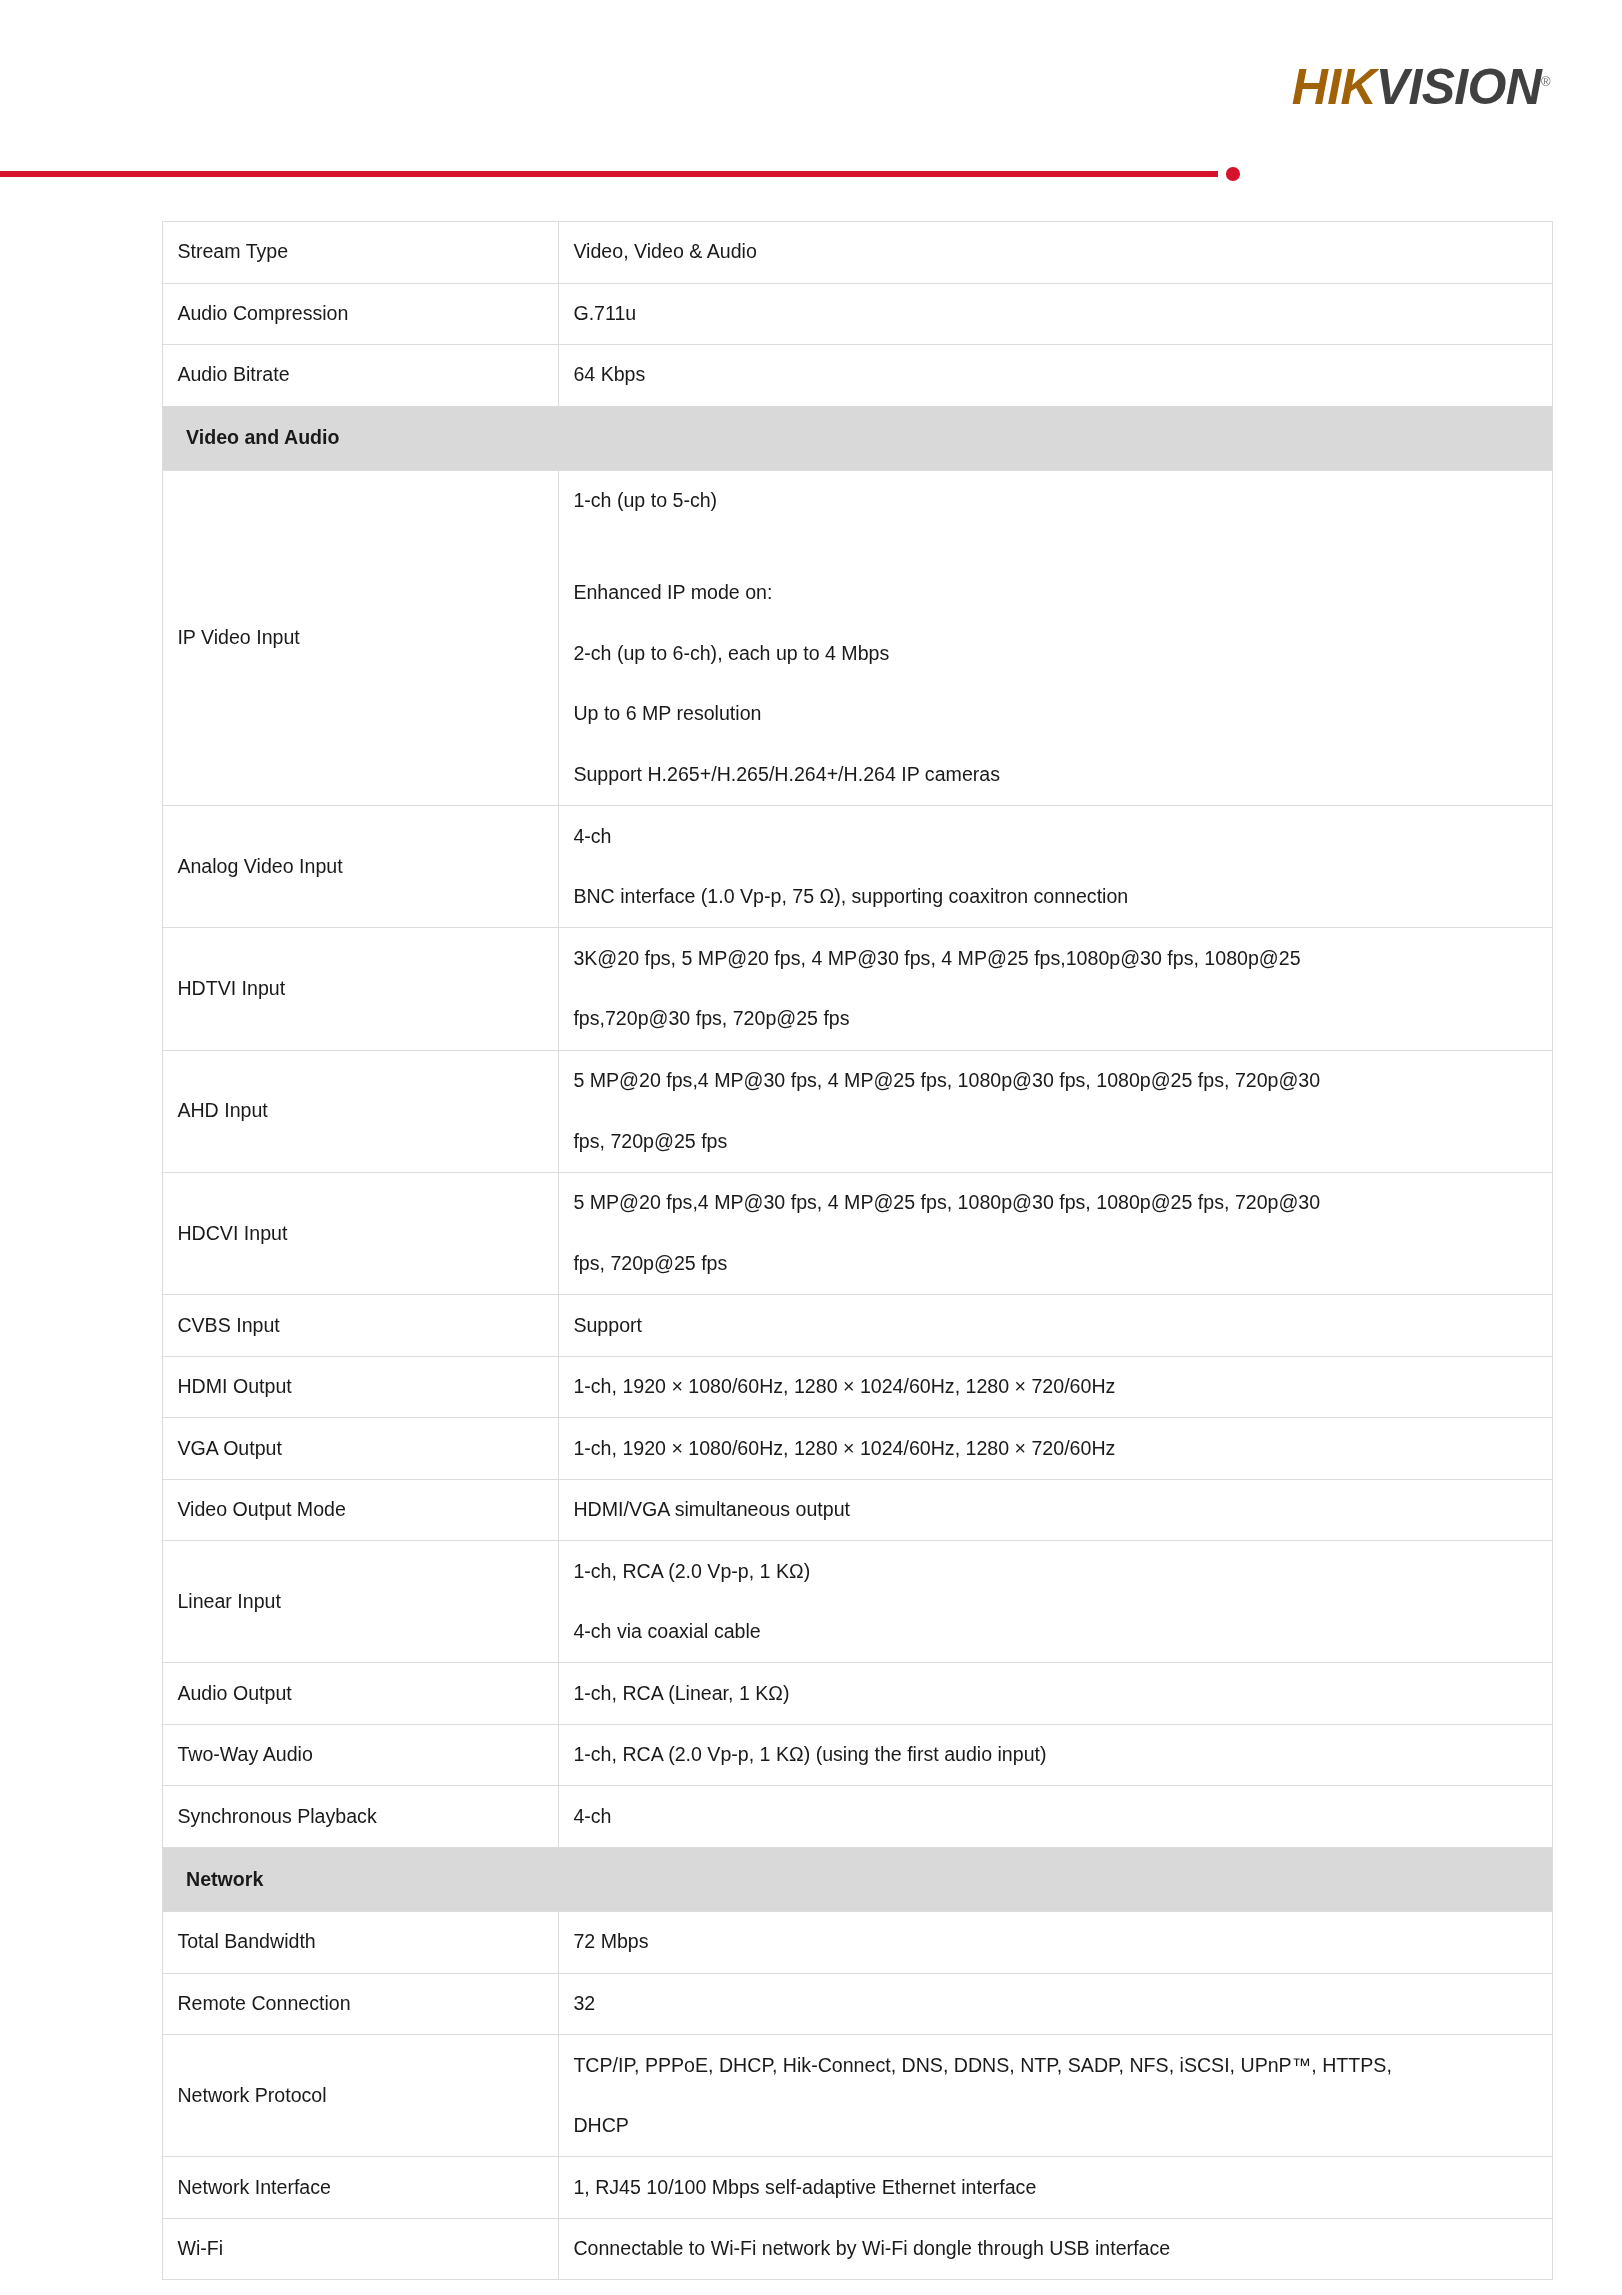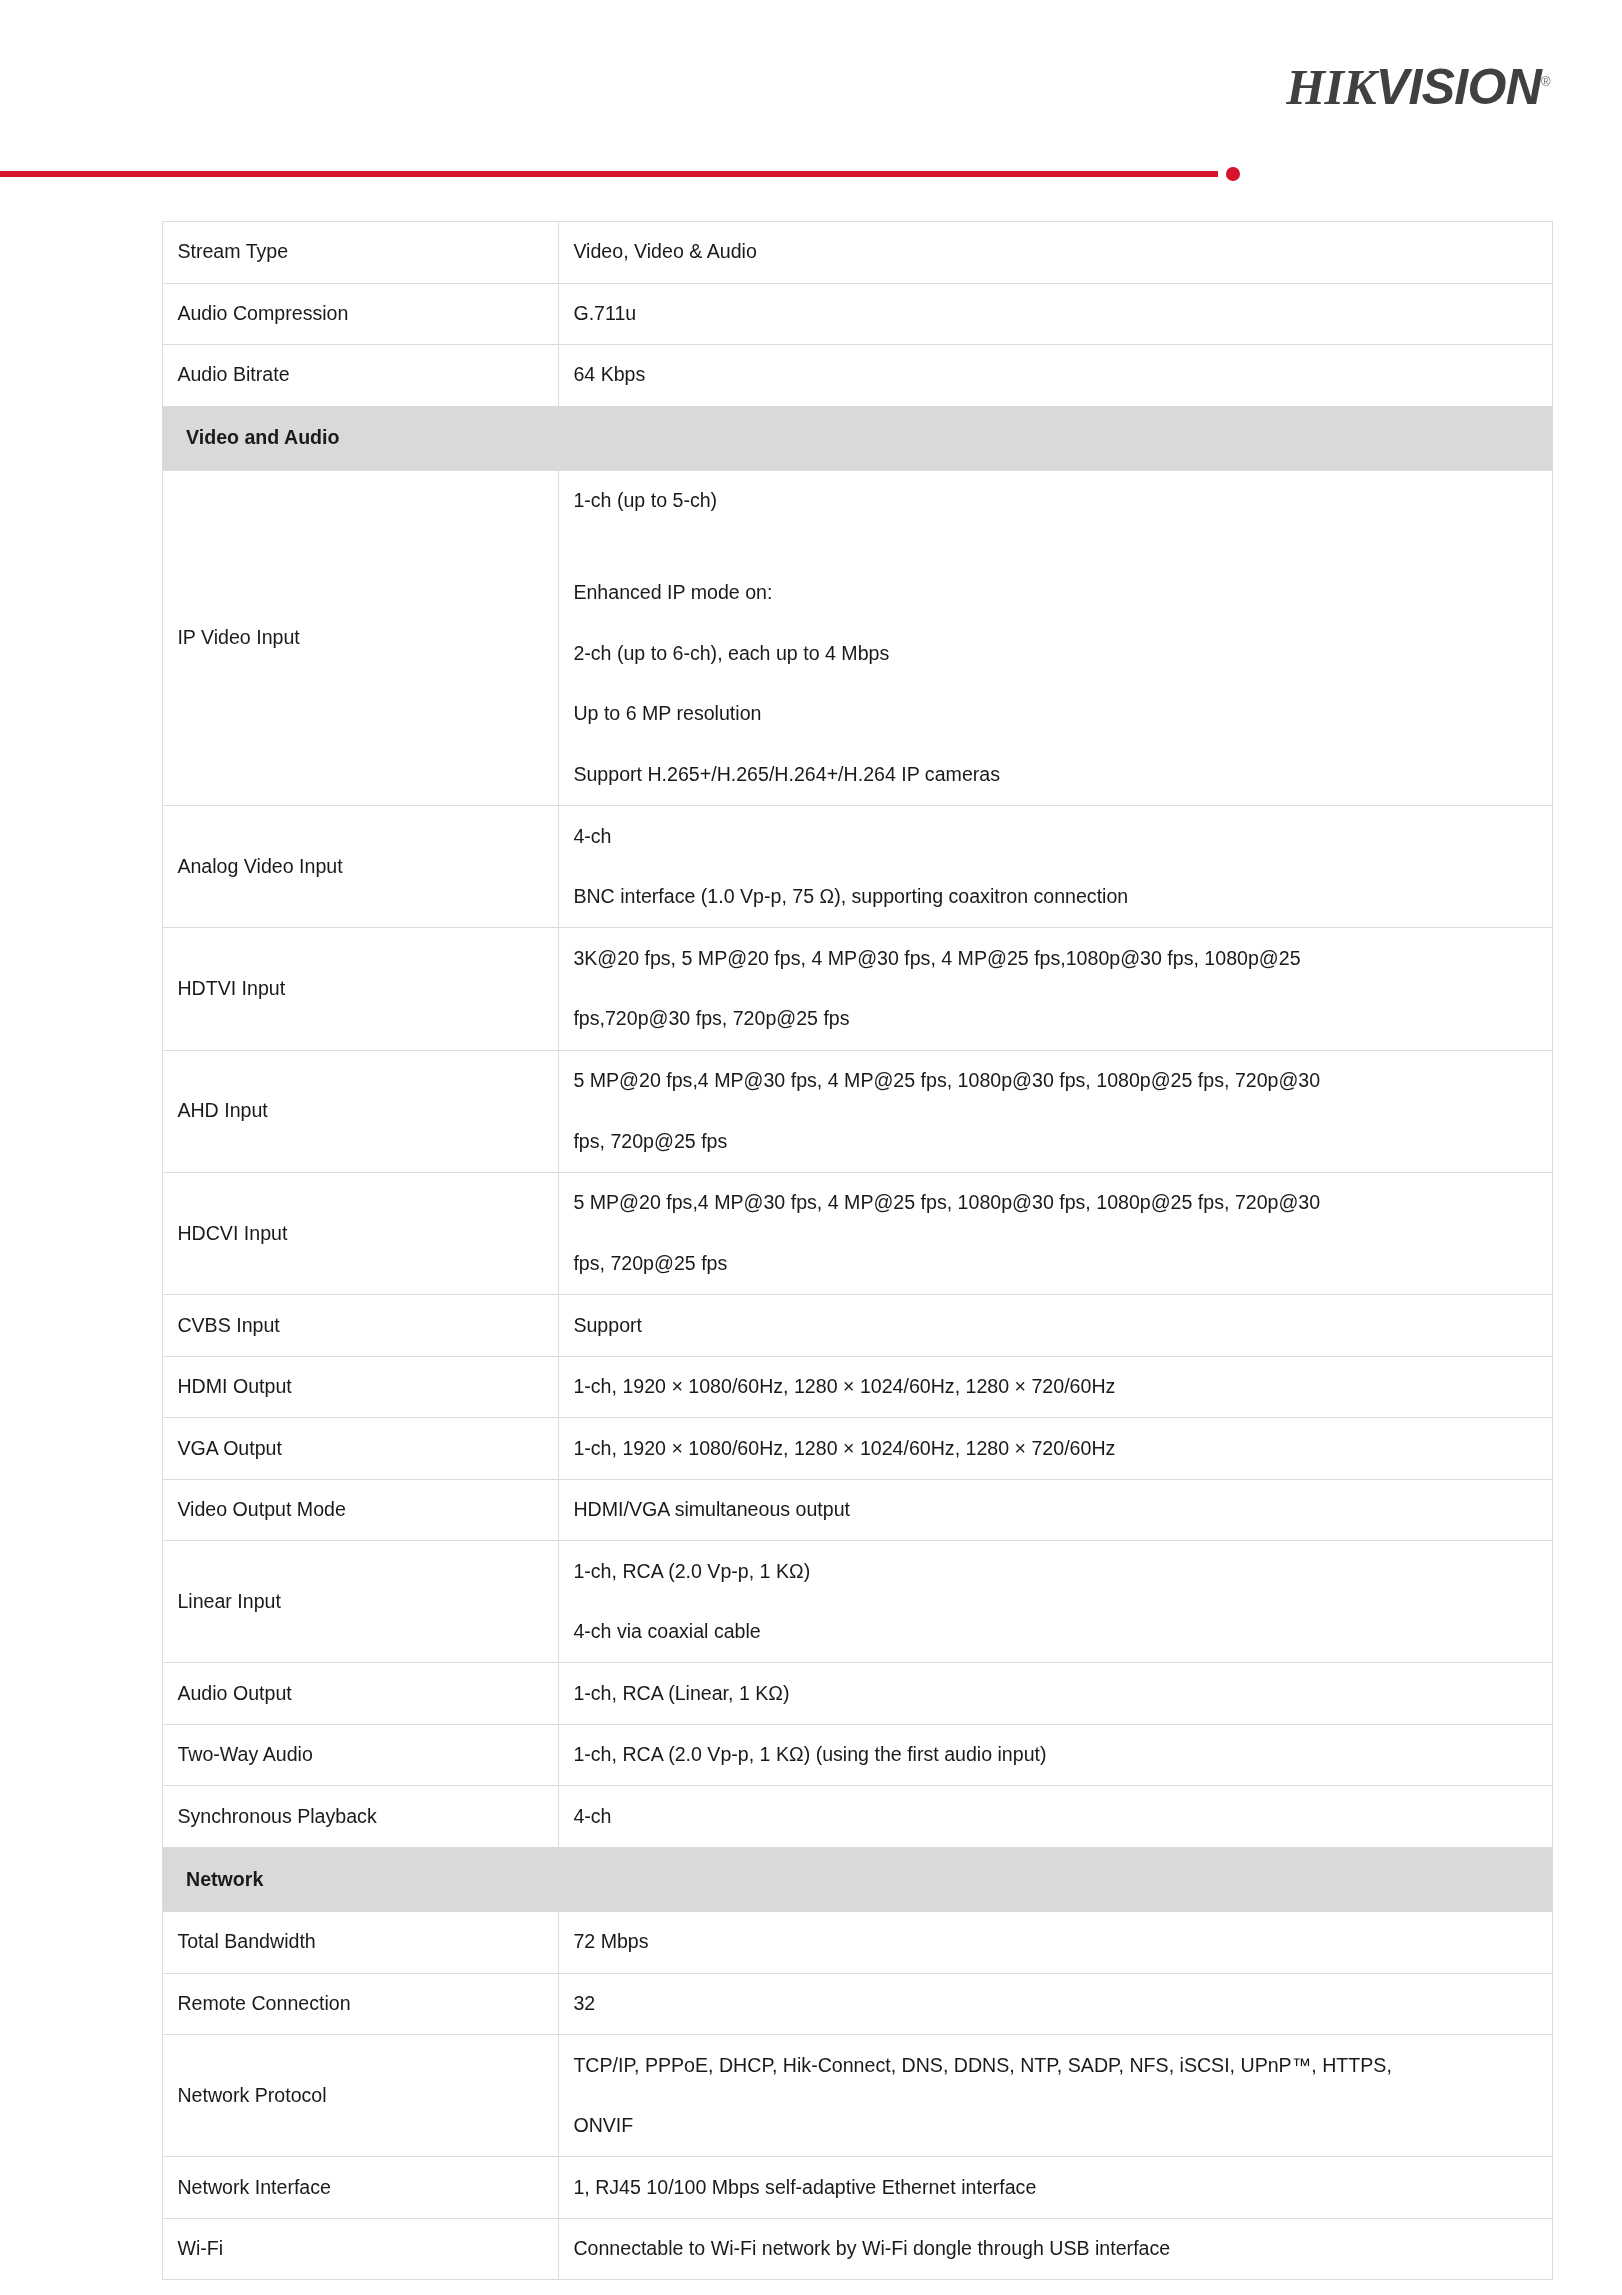--- a/index.html
+++ b/index.html
@@ -27,21 +27,21 @@
     right: 73px;
     top: 62px;
     font-size: 50px;
     font-style: italic;
     font-weight: bold;
     letter-spacing: -0.7px;
     white-space: nowrap;
     line-height: 1;
     font-family: "Liberation Sans", sans-serif;
   }
-  .logo .hik { color: #404040; font-family: Liberation Serif, serif; }
+  .logo .hik { color: #a16207; }
   .logo .vision { color: #404040; }
   .logo .reg {
     color: #6d6e70;
     font-size: 13px;
     vertical-align: super;
     font-style: normal;
     font-weight: normal;
   }
 
   .header-rule {
@@ -245,21 +245,21 @@
         <tr>
           <td class="label tall-pad">Remote Connection</td>
           <td class="value tall-pad">
             <p>32</p>
           </td>
         </tr>
         <tr>
           <td class="label">Network Protocol</td>
           <td class="value">
             <p>TCP/IP, PPPoE, DHCP, Hik-Connect, DNS, DDNS, NTP, SADP, NFS, iSCSI, UPnP™, HTTPS,</p>
-            <p class="gap-before">ONVIF</p>
+            <p class="gap-before">DHCP</p>
           </td>
         </tr>
         <tr>
           <td class="label tall-pad">Network Interface</td>
           <td class="value tall-pad">
             <p>1, RJ45 10/100 Mbps self-adaptive Ethernet interface</p>
           </td>
         </tr>
         <tr>
           <td class="label tall-pad">Wi-Fi</td>

